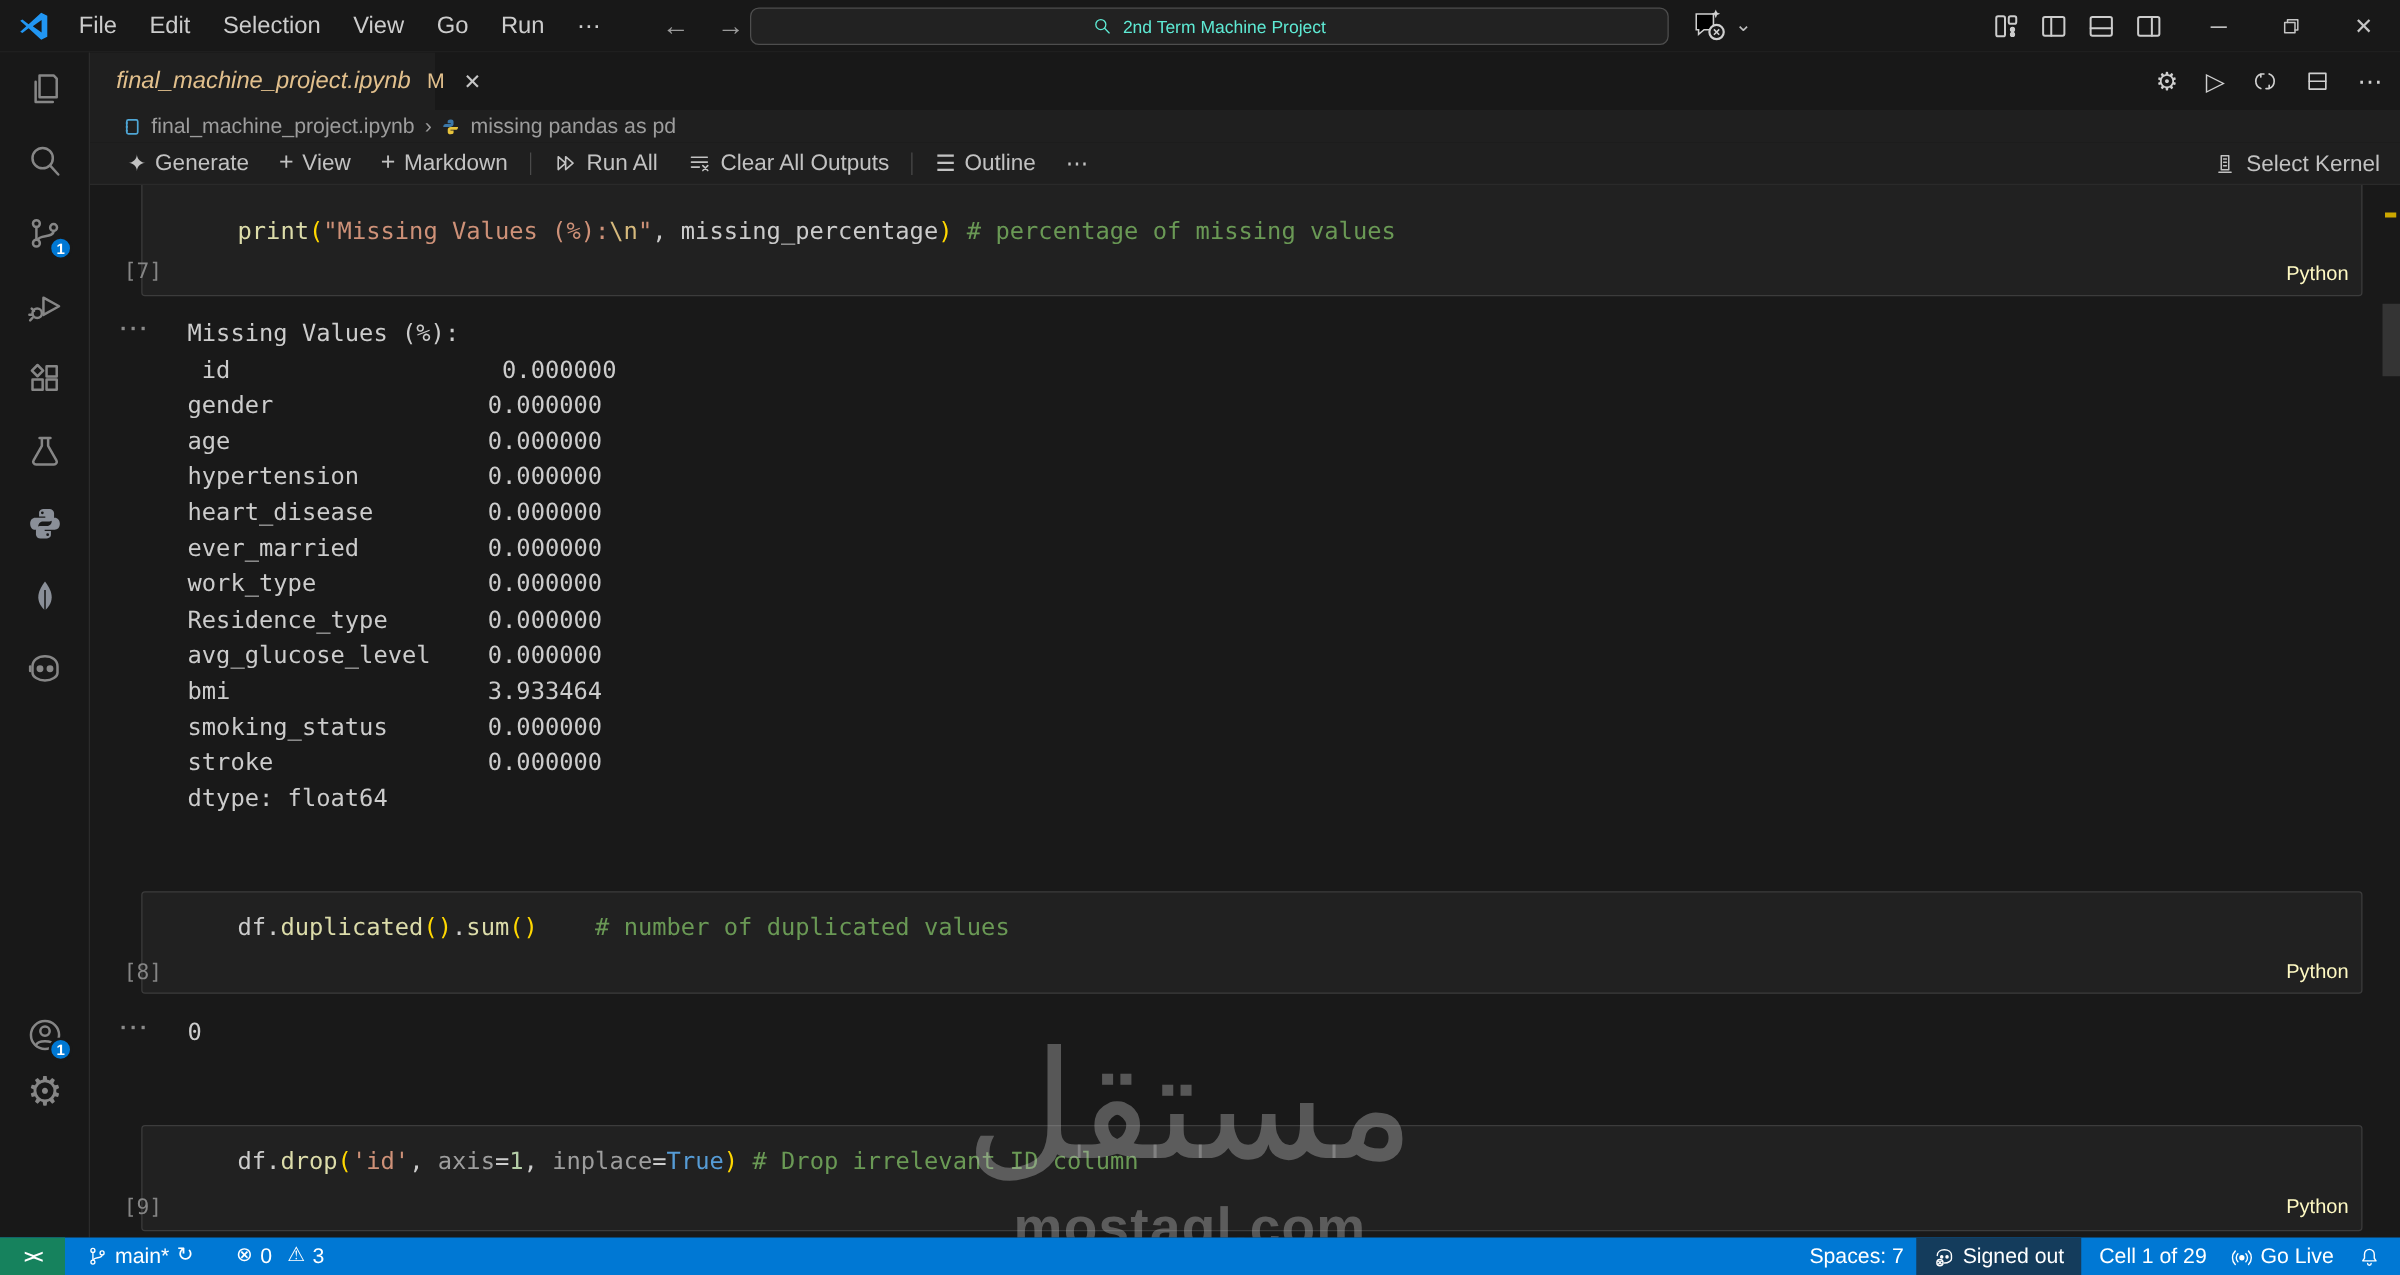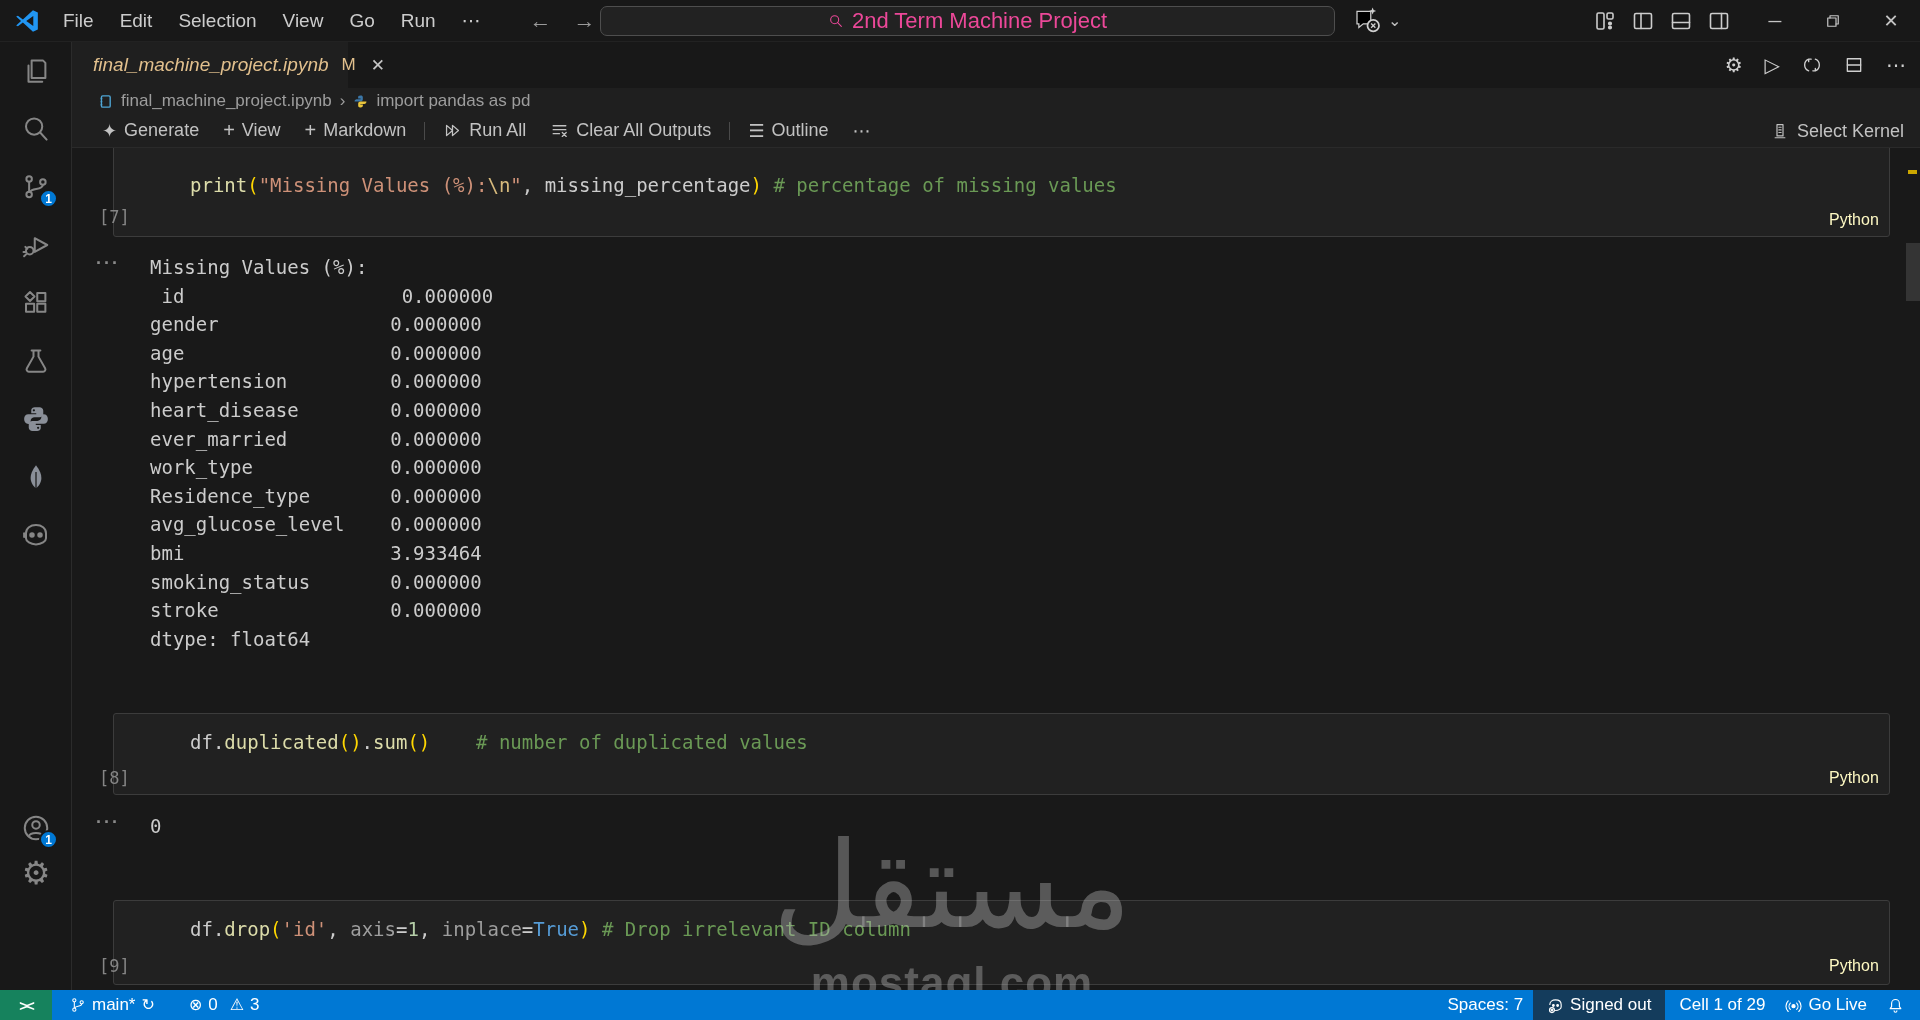--- a/index.html
+++ b/index.html
@@ -9,21 +9,21 @@
 
   
   .titlebar { position:absolute; top:0; left:0; right:0; height:42px; background:#181818;
     display:flex; align-items:center; border-bottom:1px solid #222; }
   .logo { width:26px; height:26px; margin:0 10px 0 14px; }
   .menus { display:flex; align-items:center; font-size:19px; color:#ccc; }
   .menus span { padding:0 13px; cursor:default; }
   .nav-arrows { display:flex; align-items:center; margin-left:36px; font-size:22px; color:#9a9a9a; gap:22px; }
   .command-center { position:absolute; left:600px; top:6px; width:735px; height:30px;
     background:#222222; border:1px solid #4e4e4e; border-radius:7px; display:flex;
-    align-items:center; justify-content:center; gap:8px; color:#ec4899; font-size:22px; }
+    align-items:center; justify-content:center; gap:8px; color:#5eead4; font-size:14px; }
   .copilot-box { position:absolute; left:1352px; top:5px; display:flex; align-items:center; gap:6px; color:#cfcfcf; }
   .copilot-chev { font-size:16px; color:#bdbdbd; }
   .layout-icons { position:absolute; left:1592px; top:8px; display:flex; gap:12px; }
   .layout-icons .ic { width:26px; height:26px; display:flex; align-items:center; justify-content:center; }
   .win-controls { position:absolute; right:0; top:0; height:42px; display:flex; }
   .win-controls .wc { width:58px; height:42px; display:flex; align-items:center; justify-content:center;
     font-size:18px; color:#c5c5c5; }
 
   
   .activitybar { position:absolute; left:0; top:42px; width:72px; bottom:30px; background:#181818;
@@ -284,21 +284,21 @@
         <circle cx="5.5" cy="7" r="1.4" fill="#4fa6d5"></circle>
           <circle cx="5.5" cy="12" r="1.4" fill="#4fa6d5"></circle>
           <circle cx="5.5" cy="17" r="1.4" fill="#4fa6d5"></circle>
       </svg>
       <span>final_machine_project.ipynb</span>
       <span>›</span>
       <svg width="15" height="15" viewBox="0 0 24 24">
         <path fill="#3b77a8" d="M11.9 2.5c-3 0-3.7 1.3-3.7 2.6v2.2h4v.9H5.8c-1.9 0-3.3 1.4-3.3 3.8h9.4c2 0 3.8-1.5 3.8-3.3V5.1c0-1.5-1.4-2.6-2.9-2.6h-.9z"></path>
         <path fill="#e8c43c" d="M12.1 21.5c3 0 3.7-1.3 3.7-2.6v-2.2h-4v-.9h6.4c1.9 0 3.3-1.4 3.3-3.8h-9.4c-2 0-3.8 1.5-3.8 3.3v3.6c0 1.5 1.4 2.6 2.9 2.6h.9z"></path>
       </svg>
-      <span>import pandas as pd</span>
+      <span>missing pandas as pd</span>
     </div>
 
     <div class="nbtoolbar">
       <div class="tb-item">
         <span>✦</span>
         <span>Generate</span>
       </div>
       <div class="tb-item">
         <span class="tb-plus">+</span>
         <span>View</span>

